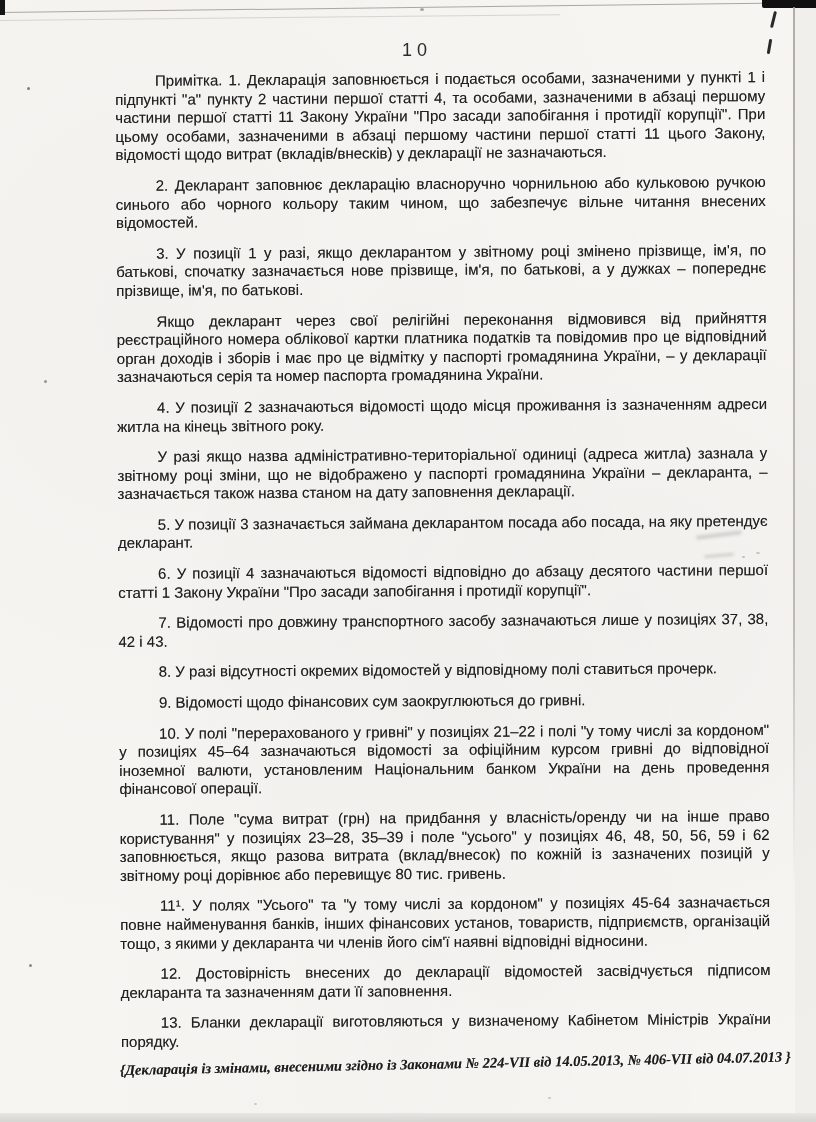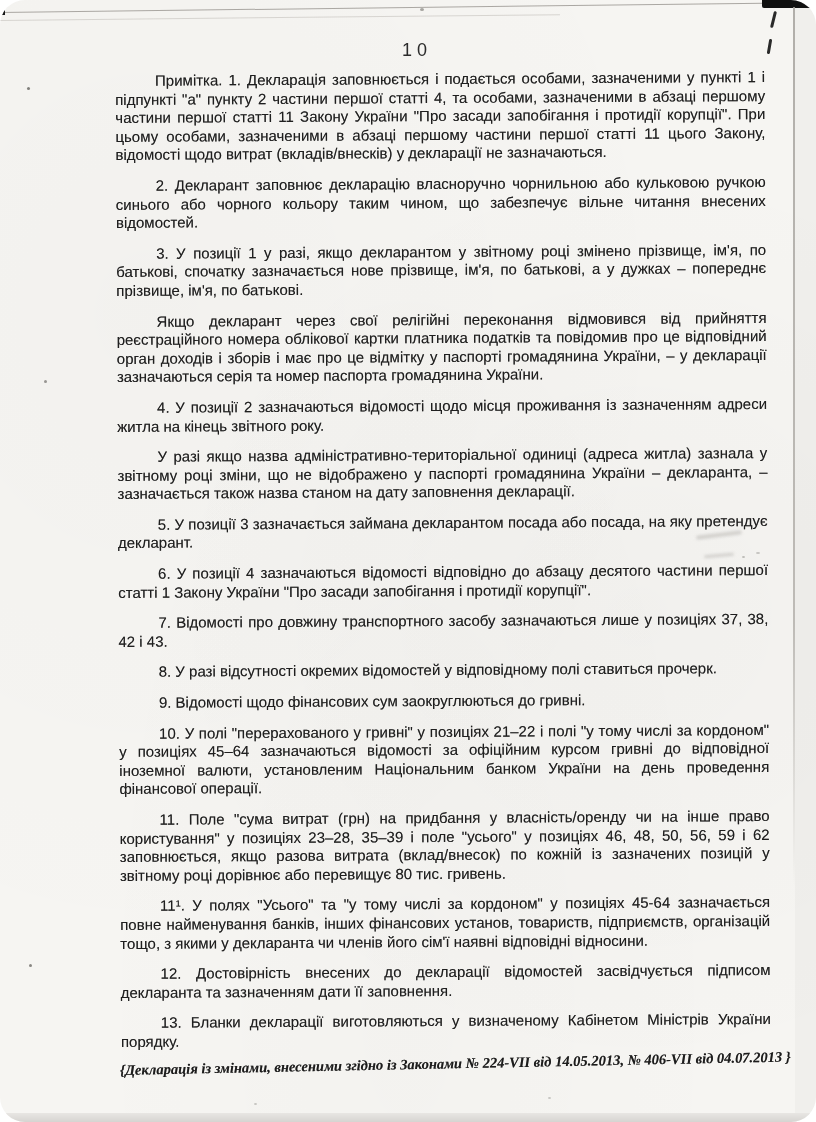--- a/index.html
+++ b/index.html
@@ -14,21 +14,20 @@
     position: absolute;
     inset: 0;
     width: 816px;
     height: 1122px;
     background:
       radial-gradient(ellipse at 18% 28%, rgba(0,0,0,0.015), transparent 60%),
       radial-gradient(ellipse at 78% 55%, rgba(0,0,0,0.018), transparent 55%),
       radial-gradient(ellipse at 50% 90%, rgba(0,0,0,0.012), transparent 60%),
       #f6f5f2;
     overflow: hidden;
-    border-radius: 25px;
   }
 
   
   .scan-line-1 {
     position: absolute; left: 0; top: 12px; width: 830px; height: 1px;
     background: #97948f; opacity: .8;
     transform: rotate(-0.7deg); transform-origin: left center;
   }
   .scan-line-2 {
     position: absolute; left: 0; top: 20px; width: 560px; height: 1px;

